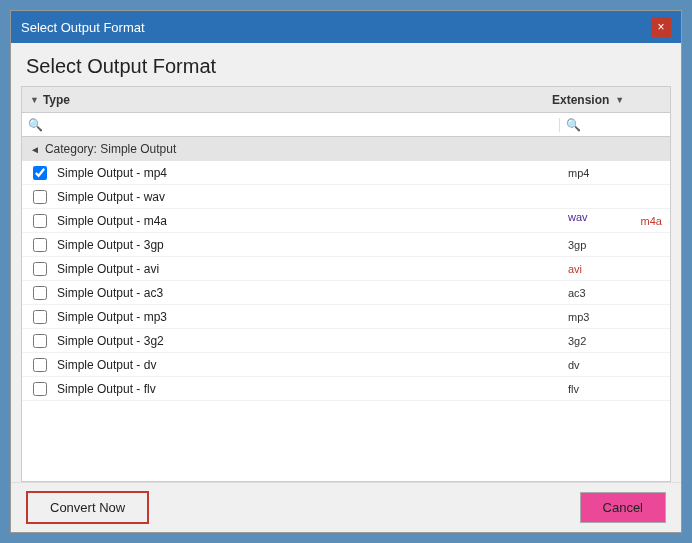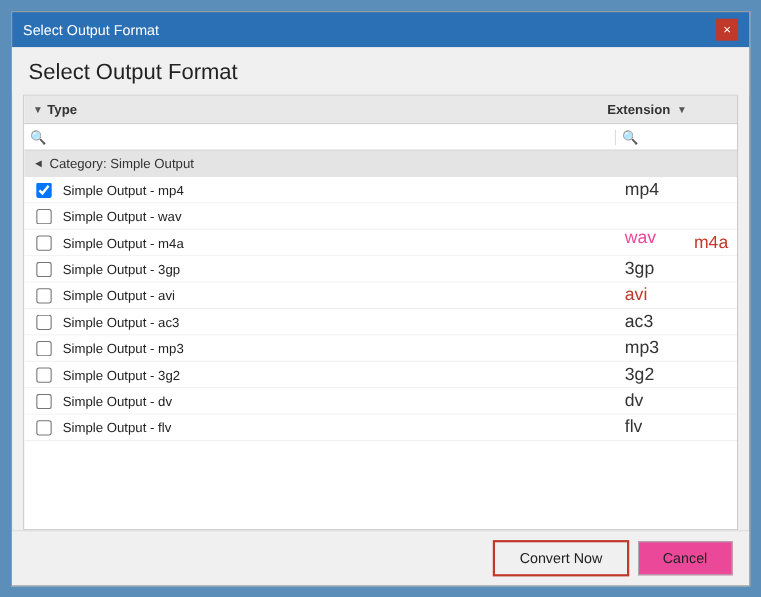--- a/index.html
+++ b/index.html
@@ -165,39 +165,39 @@
       height: 14px;
       cursor: pointer;
     }
     .row-type {
       flex: 1;
       font-size: 12px;
       color: #222;
     }
     .row-ext {
       width: 110px;
-      font-size: 16px;
+      font-size: 11px;
       padding: 0 8px;
     }
     .ext-mp4 { color: #333; }
-    .ext-wav { color: #ec4899; margin-top: 40px; }
+    .ext-wav { color: #4c1d95; margin-top: 40px; }
     .ext-mpg { color: #333; }
     .ext-m4a { color: #c0392b; text-align: right; }
     .ext-3gp { color: #333; }
     .ext-avi { color: #c0392b; }
     .ext-ac3 { color: #333; }
     .ext-mp3 { color: #333; }
     .ext-3g2 { color: #333; }
     .ext-dv  { color: #333; }
     .ext-flv { color: #333; }
     .dialog-footer {
       padding: 10px 15px;
       display: flex;
       align-items: center;
-      justify-content: flex-end;
+      justify-content: space-between;
       gap: 8px;
       background: #f0f0f0;
       border-top: 1px solid #ddd;
       height: 50px;
     }
     .btn-convert {
       padding: 7px 22px;
       background: #f0f0f0;
       color: #222;
       border: 2px solid #c0392b;

